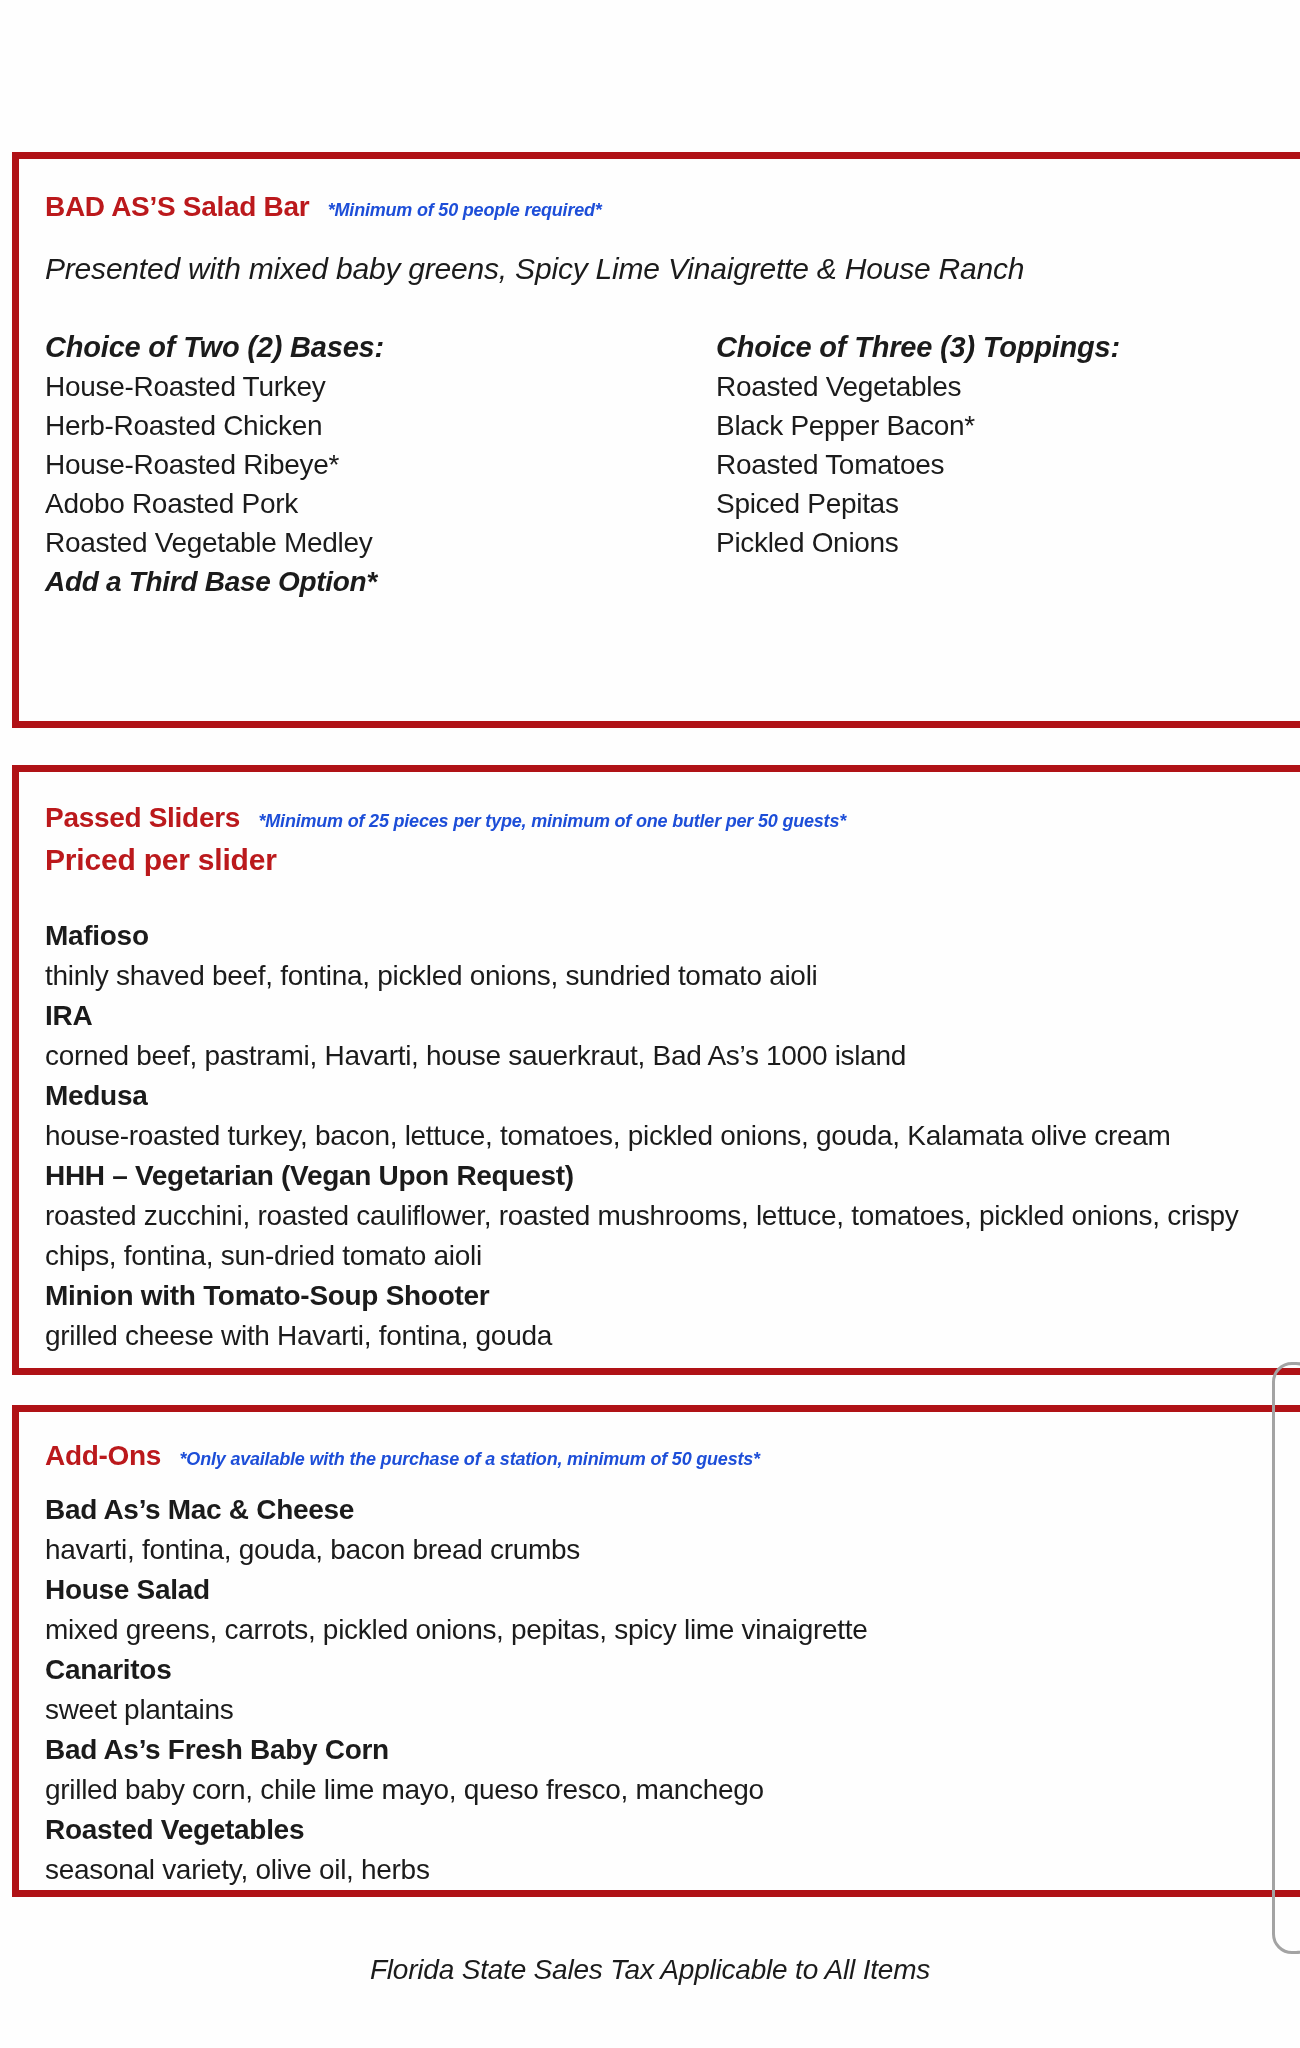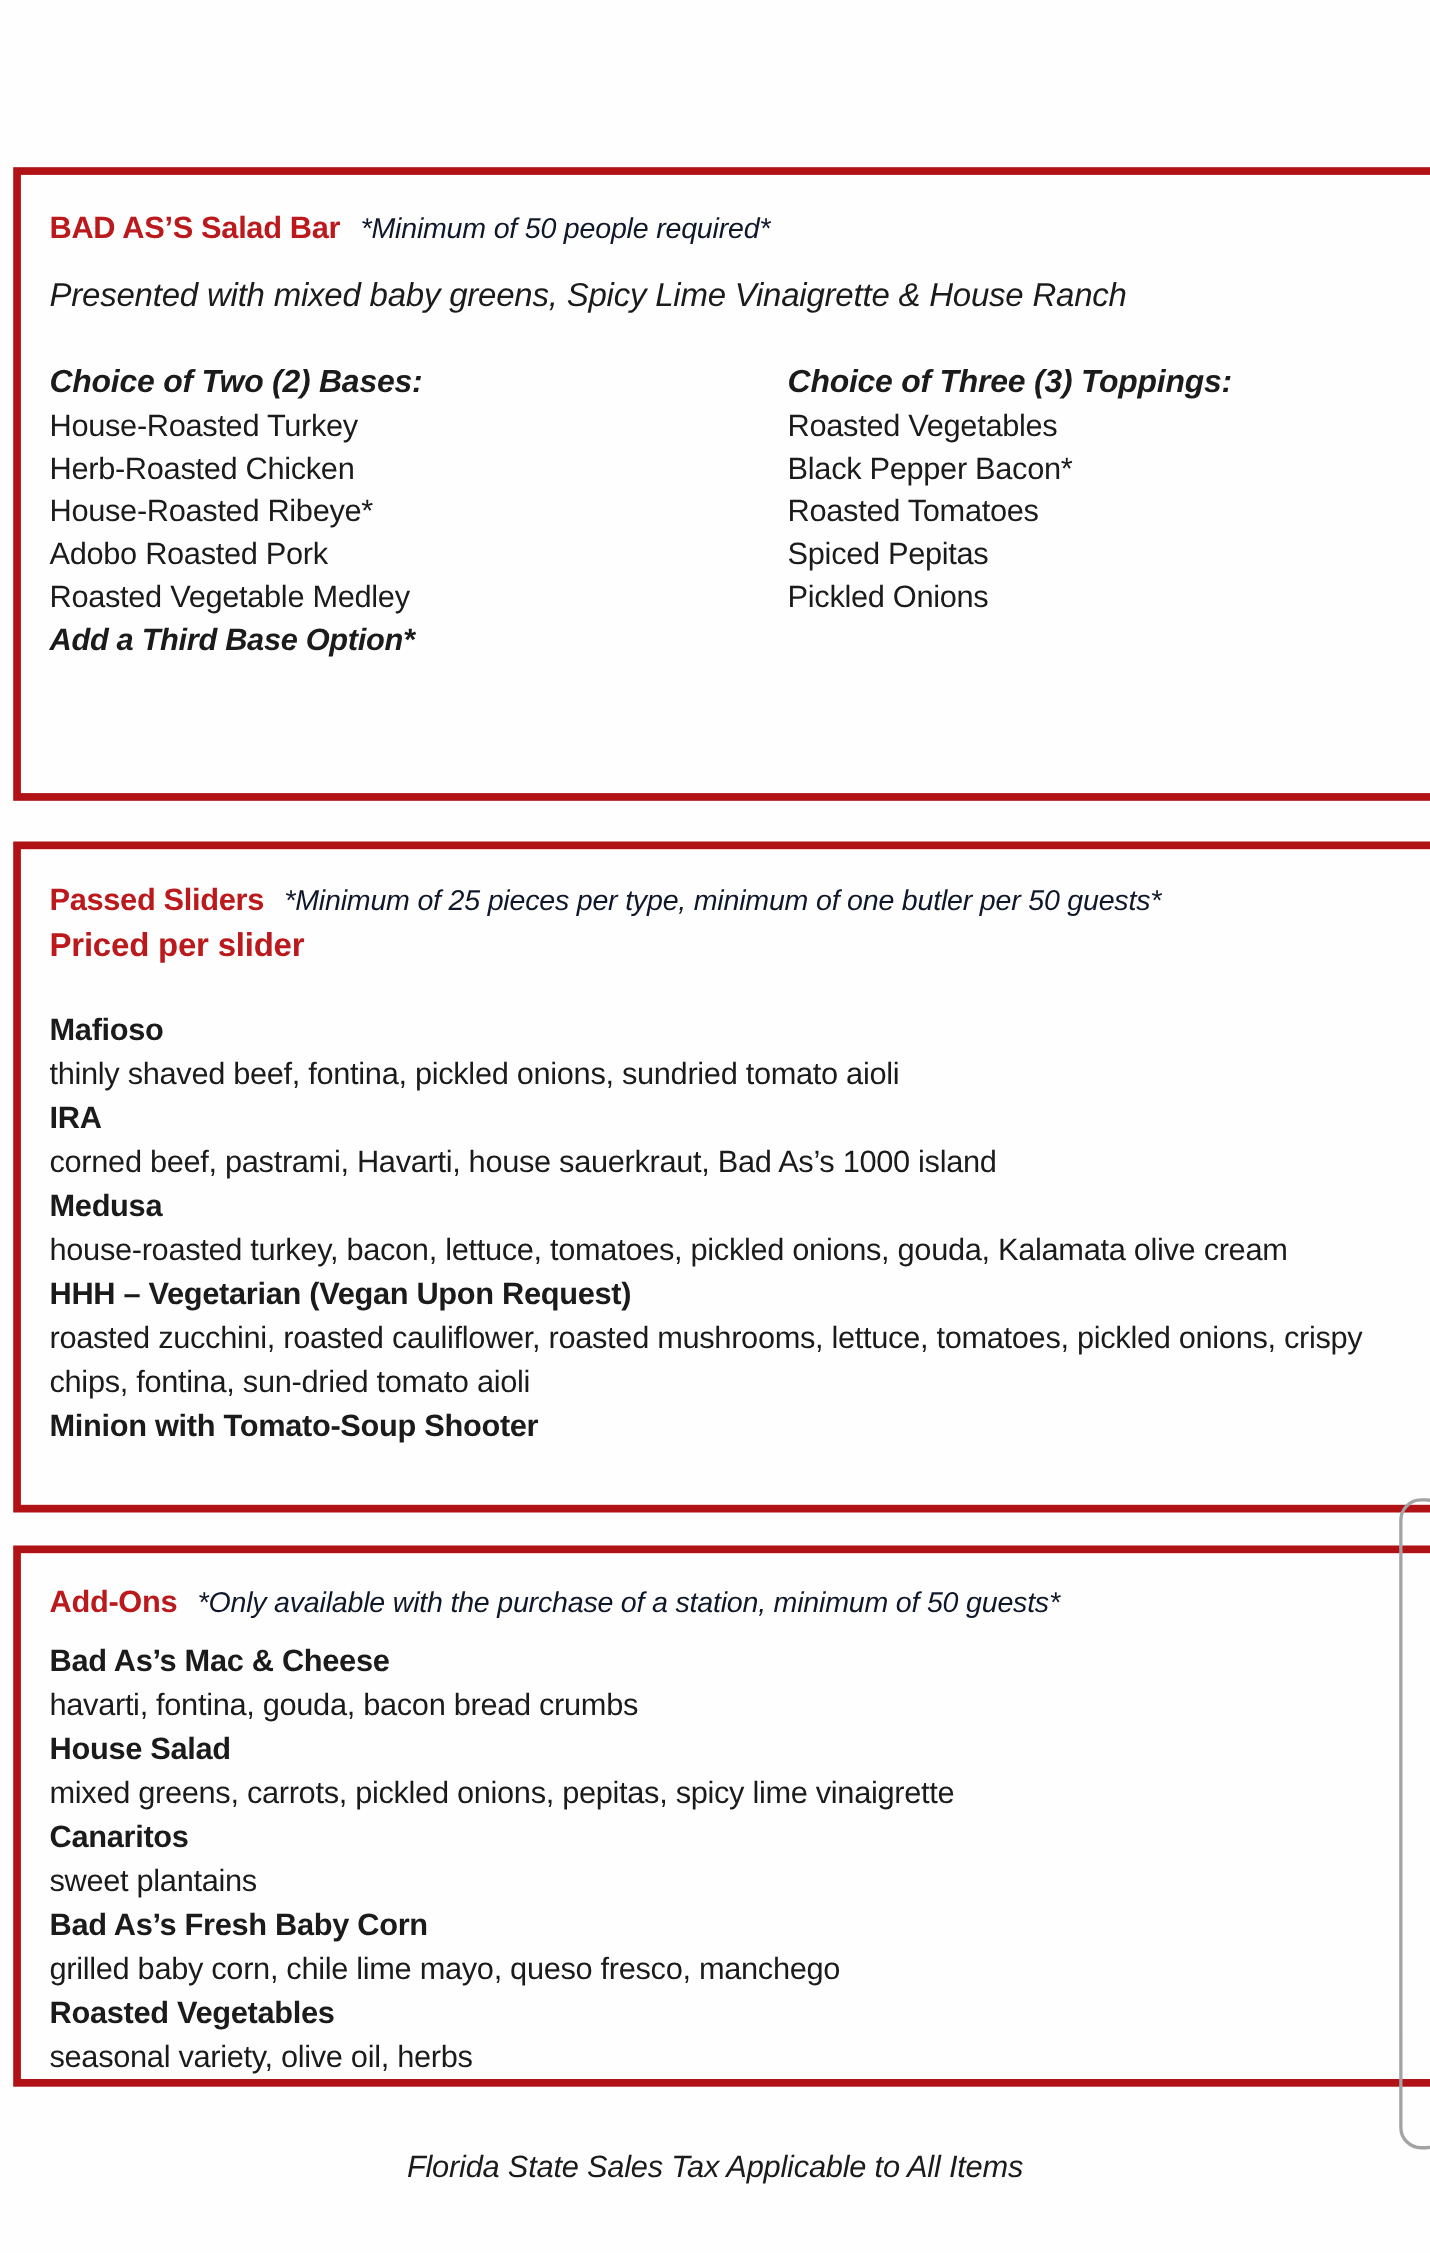--- a/index.html
+++ b/index.html
@@ -27,24 +27,25 @@
   .sec-header{white-space:nowrap;}
   .sec-title{
     color:#bb191c;
     font-weight:bold;
     font-size:28px;
     line-height:44px;
     letter-spacing:-0.3px;
   }
   .sec-note{
     font-style:italic;
-    font-size:26px;
-    color:#0f172a;
+    font-size:18px;
+    color:#1d4ed8;
     margin-left:14px;
     letter-spacing:-0.2px;
+    font-weight:bold;
   }
   .subtitle{
     margin:20px 0 0 0;
     font-style:italic;
     font-size:30px;
     line-height:40px;
     letter-spacing:-0.2px;
   }
   .cols{
     display:flex;
@@ -162,20 +163,21 @@
       <div>
         <div class="mi-name">Medusa</div>
         <div class="mi-desc">house-roasted turkey, bacon, lettuce, tomatoes, pickled onions, gouda, Kalamata olive cream</div>
       </div>
       <div>
         <div class="mi-name">HHH – Vegetarian (Vegan Upon Request)</div>
         <div class="mi-desc">roasted zucchini, roasted cauliflower, roasted mushrooms, lettuce, tomatoes, pickled onions, crispy chips, fontina, sun-dried tomato aioli</div>
       </div>
       <div>
         <div class="mi-name">Minion with Tomato-Soup Shooter</div>
+        <div class="mi-desc">grilled cheese with Havarti, fontina, gouda</div>
       </div>
     </div>
   </section>
 
   <section class="box box3">
     <div class="sec-header">
       <span class="sec-title">Add-Ons</span>
       <span class="sec-note">*Only available with the purchase of a station, minimum of 50 guests*</span>
     </div>
     <div class="menu-list tight">

